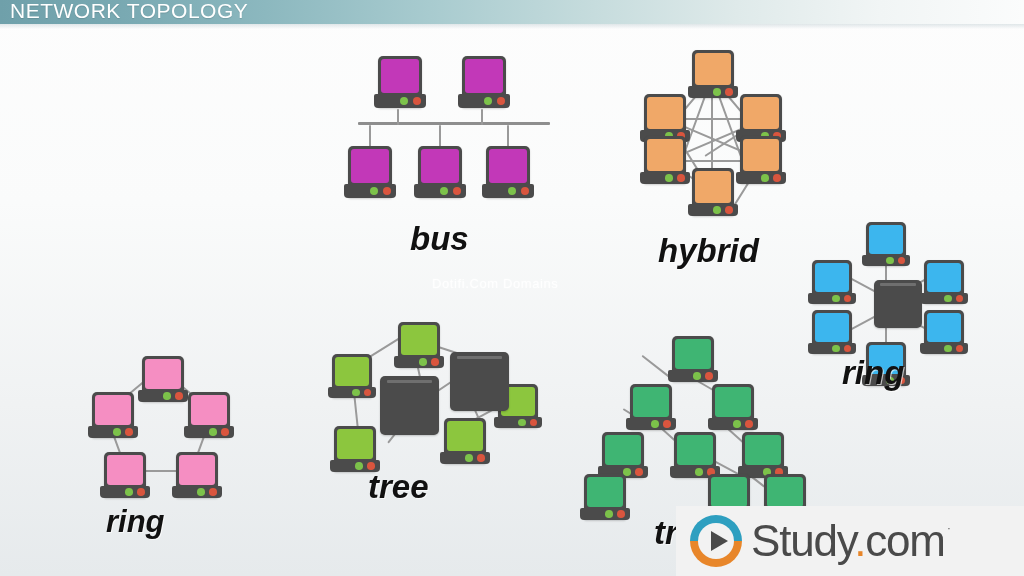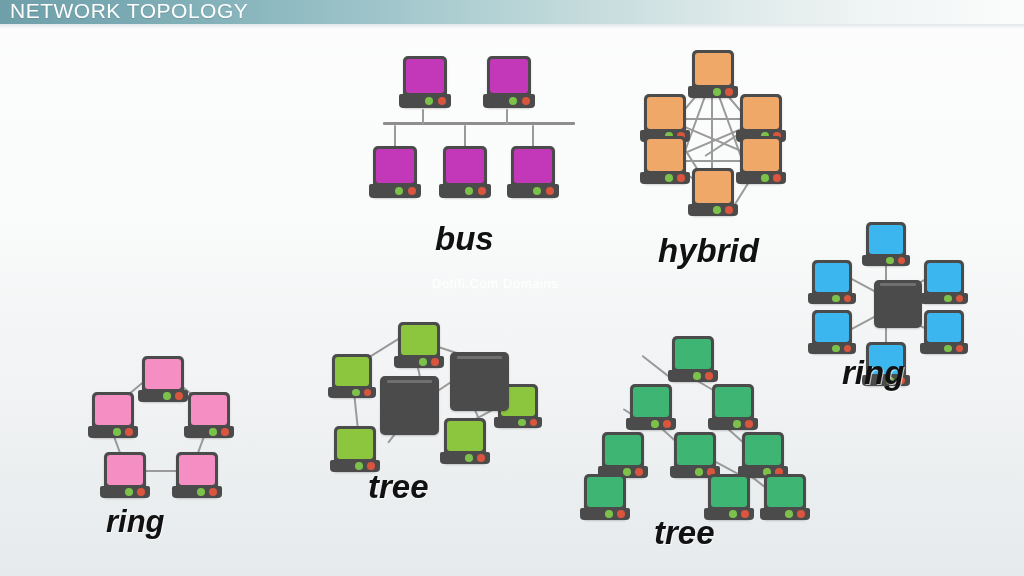--- a/index.html
+++ b/index.html
@@ -146,21 +146,21 @@
 <body>
 
 <div id="stage">
 
   <div id="header-bar">
     <div id="header-title">NETWORK TOPOLOGY</div>
   </div>
   <div id="header-shadow"></div>
 
 
-  <div class="topo" id="t-bus" style="left:381px; top:50px; width:200px; height:180px;">
+  <div class="topo" id="t-bus" style="left:356px; top:50px; width:200px; height:180px;">
 
     <div class="link thick" style="left:2px; top:72px; width:192px;"></div>
 
     <div class="link" style="left:42px; top:58px; width:16px; transform:rotate(90deg);"></div>
     <div class="link" style="left:126px; top:58px; width:16px; transform:rotate(90deg);"></div>
 
     <div class="link" style="left:14px; top:74px; width:22px; transform:rotate(90deg);"></div>
     <div class="link" style="left:84px; top:74px; width:22px; transform:rotate(90deg);"></div>
     <div class="link" style="left:152px; top:74px; width:22px; transform:rotate(90deg);"></div>
 
@@ -516,14 +516,21 @@
       <div class="base">
         <div class="led g"></div>
         <div class="led r"></div>
       </div>
     </div>
     <div class="label" style="left:58px; top:178px; font-size:33px;">tree</div>
   </div>
 
   <div id="center-watermark">Dotifi.Com Domains</div>
 
+  <div id="study-badge">
+    <div id="study-play">
+      <div id="study-tri"></div>
+    </div>
+    <div id="study-word"><span>Study</span><span id="study-dot">.</span><span>com</span></div>
+    <div id="study-tm">·</div>
+  </div>
 
 </div>
 
 </body></html>

